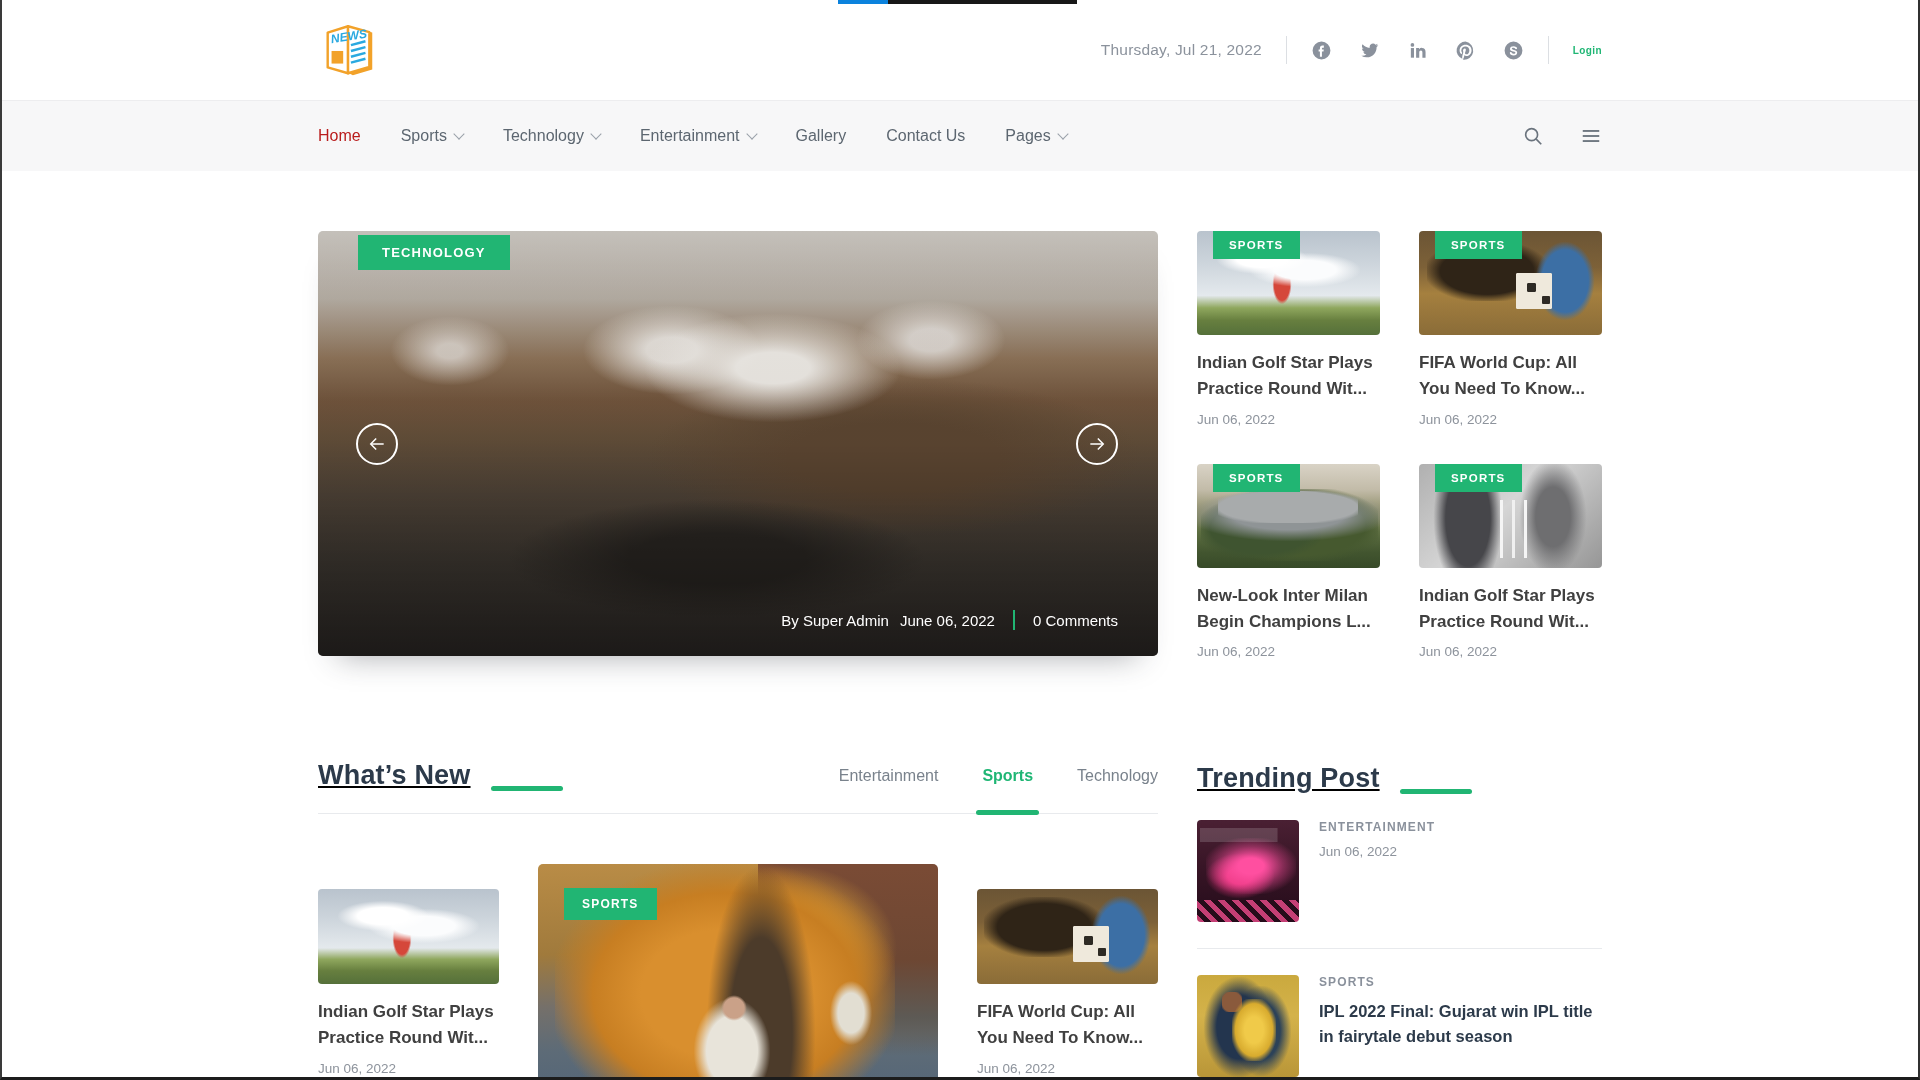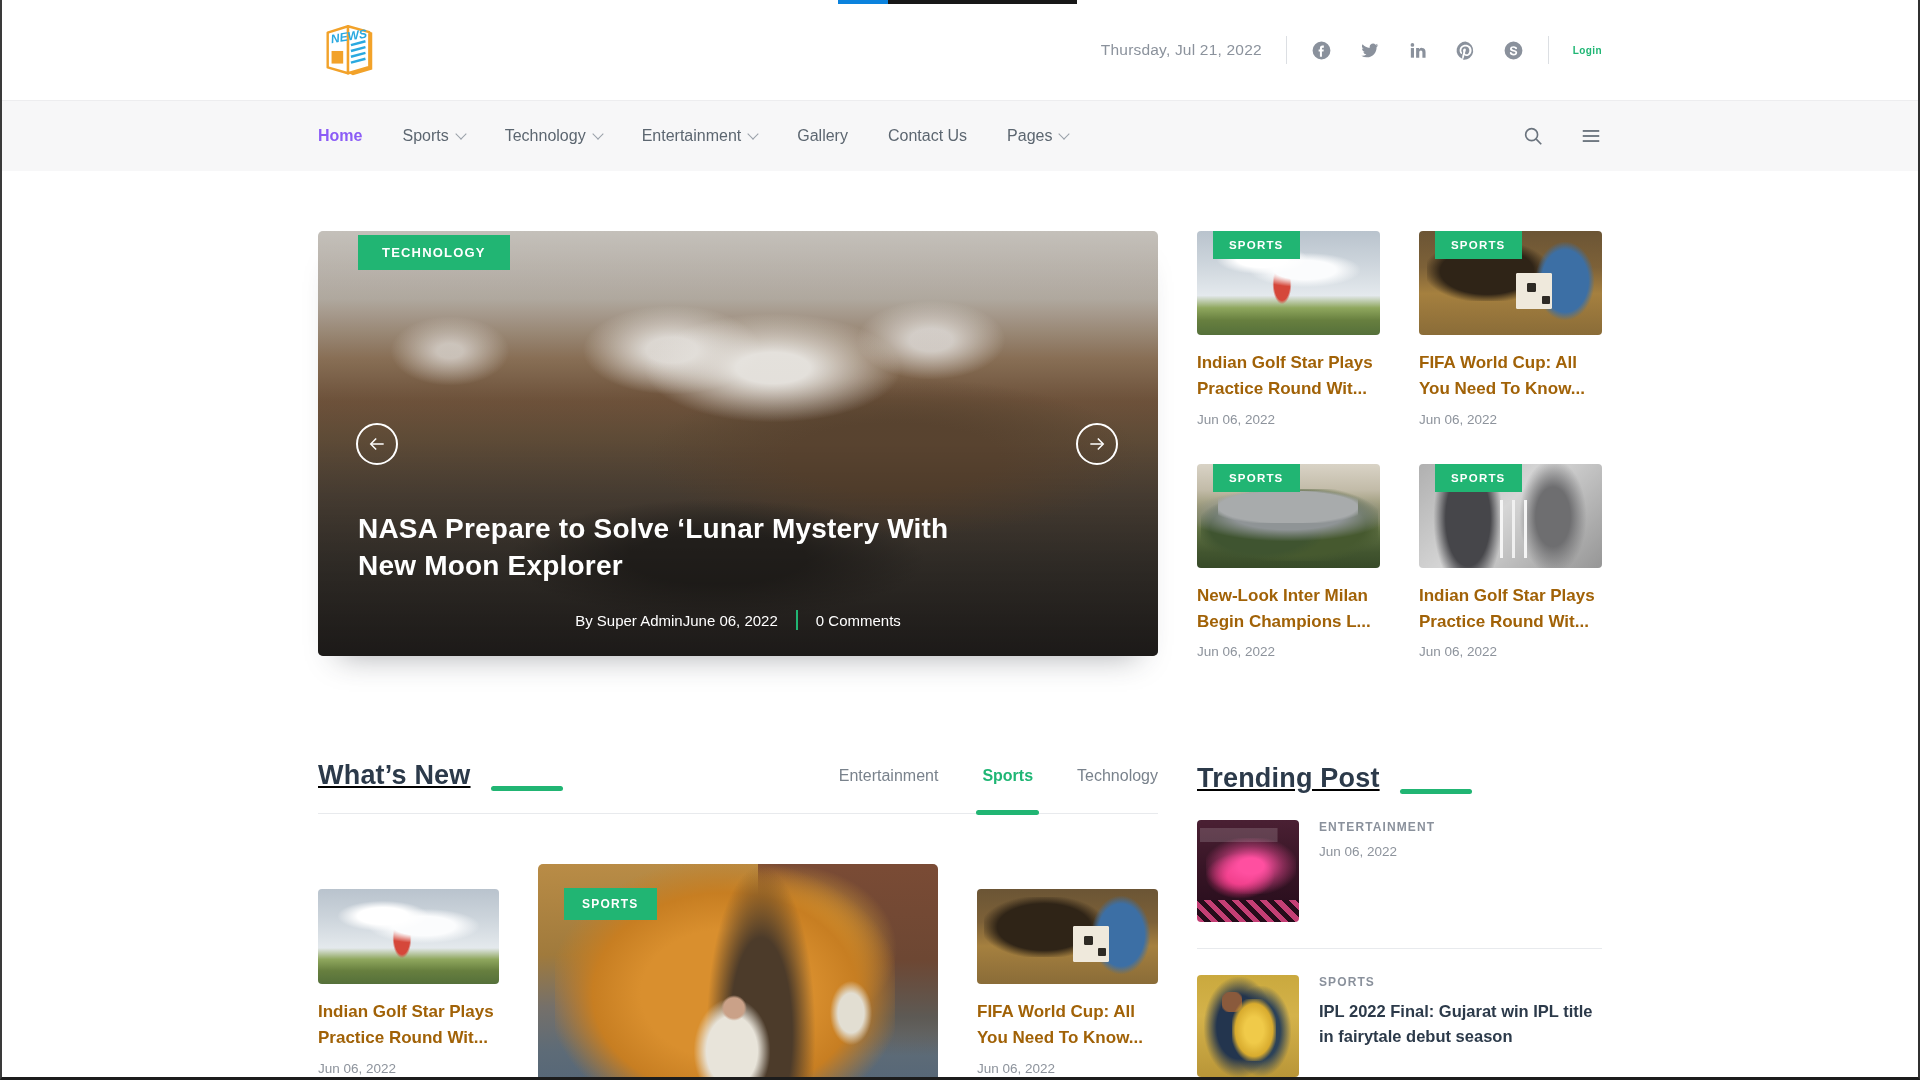--- a/index.html
+++ b/index.html
@@ -24,21 +24,21 @@
   .socials { display:flex; align-items:center; gap:27px; }
   .social-ico { width:21px; height:21px; display:block; cursor:pointer; }
   .social-ico svg { width:100%; height:100%; fill:#8a919c; }
   .login { color:#1fb674; font-weight:bold; font-size:10px; letter-spacing:.4px; cursor:pointer; }
 
   
   .navbar { background:#f7f7f8; border-top:1px solid #ededef; }
   .nav-inner { height:70px; display:flex; align-items:center; justify-content:space-between; }
   .menu { display:flex; align-items:center; gap:40px; }
   .menu-item { display:flex; align-items:center; gap:8px; font-size:16px; color:#5c6670; cursor:pointer; }
-  .menu-item.active { color:#8b5cf6; font-weight:bold; }
+  .menu-item.active { color:#b91c1c; font-weight:normal; }
   .chev { width:8px; height:8px; border-right:1.6px solid #9aa1a9; border-bottom:1.6px solid #9aa1a9; transform:rotate(45deg); margin-top:-4px; }
   .nav-icons { display:flex; align-items:center; gap:36px; }
   .nav-ico { width:22px; height:22px; cursor:pointer; }
   .nav-ico svg { width:100%; height:100%; stroke:#6a737d; fill:none; }
 
   
   .main { display:flex; gap:39px; margin-top:60px; }
   .col-left { width:840px; }
   .col-right { width:405px; }
 
@@ -59,30 +59,30 @@
   }
   .hero-overlay { position:absolute; inset:0; background:linear-gradient(180deg, rgba(0,0,0,.03) 50%, rgba(0,0,0,.5) 100%); }
   .badge { position:absolute; background:#21b573; color:#fff; font-weight:bold; letter-spacing:1.2px; font-size:11.5px; padding:8px 16px; z-index:3; cursor:pointer; }
   .hero .badge { left:40px; top:4px; font-size:13px; padding:10px 24px; }
   .hero-arrow { position:absolute; top:50%; transform:translateY(-50%); width:42px; height:42px; border:2px solid #fff; border-radius:50%;
     display:flex; align-items:center; justify-content:center; color:#fff; z-index:4; cursor:pointer; }
   .hero-arrow.prev { left:38px; } .hero-arrow.next { right:40px; }
   .hero-arrow svg { width:20px; height:20px; stroke:#fff; fill:none; }
   .hero-caption { position:absolute; left:40px; right:40px; bottom:26px; color:#fff; z-index:3; }
   .hero-title { font-size:28px; font-weight:bold; line-height:1.33; max-width:625px; letter-spacing:.2px; margin-bottom:26px; cursor:pointer; }
-  .hero-meta { display:flex; align-items:center; justify-content:center; font-size:15px; }
+  .hero-meta { display:flex; align-items:center; justify-content:flex-end; font-size:15px;gap:11px; }
   .hero-meta-right { display:flex; align-items:center; gap:18px; }
   .green-vdiv { width:2px; height:20px; background:#21b573; }
 
   
   .side-grid { display:grid; grid-template-columns:183px 183px; column-gap:39px; row-gap:37px; }
   .thumb { position:relative; border-radius:4px; overflow:hidden; display:block; cursor:pointer; background-repeat:no-repeat; }
   .post-card .thumb { width:183px; height:104px; }
   .post-card .badge { left:16px; top:0; }
-  .post-title { margin-top:15px; font-size:17px; font-weight:bold; color:#a16207; line-height:1.55; cursor:pointer; }
+  .post-title { margin-top:15px; font-size:17px; font-weight:bold; color:#404040; line-height:1.55; cursor:pointer; }
   .post-date { margin-top:9px; font-size:13.5px; color:#8d939c; }
 
   
   .img-golf {
     background-image:
       radial-gradient(ellipse, #ffffff 40%, rgba(255,255,255,0) 72%),
       radial-gradient(ellipse, #fbfcfd 40%, rgba(251,252,253,0) 72%),
       radial-gradient(circle, #48525d 85%, rgba(72,82,93,0) 95%),
       radial-gradient(ellipse, #d5473a 55%, rgba(213,71,58,0) 68%),
       linear-gradient(180deg,#b9c3cd 0%,#ccd4db 30%,#e4e9ed 62%,#8fa75e 74%,#677f3f 86%,#55703a 100%);
@@ -295,21 +295,20 @@
               <polyline points="11 5.5 4.5 12 11 18.5" fill="none"></polyline>
             </svg>
         </span>
         <span class="hero-arrow next">
           <svg viewBox="0 0 24 24" stroke-width="1.8">
               <line x1="4" y1="12" x2="19" y2="12"></line>
               <polyline points="13 5.5 19.5 12 13 18.5" fill="none"></polyline>
             </svg>
         </span>
         <div class="hero-caption">
-          <div class="hero-title">NASA Prepare to Solve ‘Lunar Mystery With New Moon Explorer</div>
           <div class="hero-meta">
             <span>By Super Admin</span>
             <span class="hero-meta-right">
               <span>June 06, 2022</span>
               <span class="green-vdiv"></span>
               <span>0 Comments</span>
             </span>
           </div>
         </div>
       </div>

